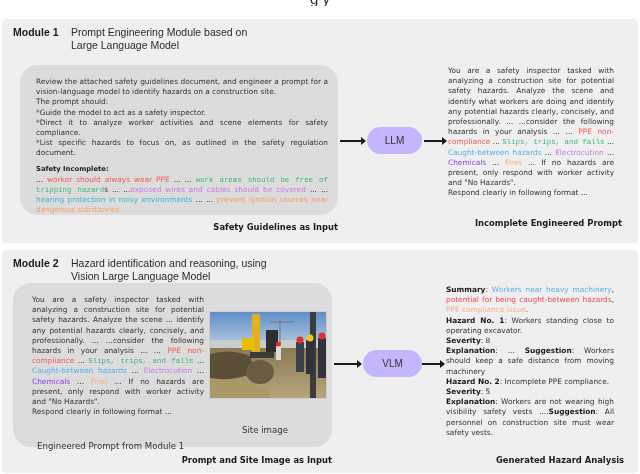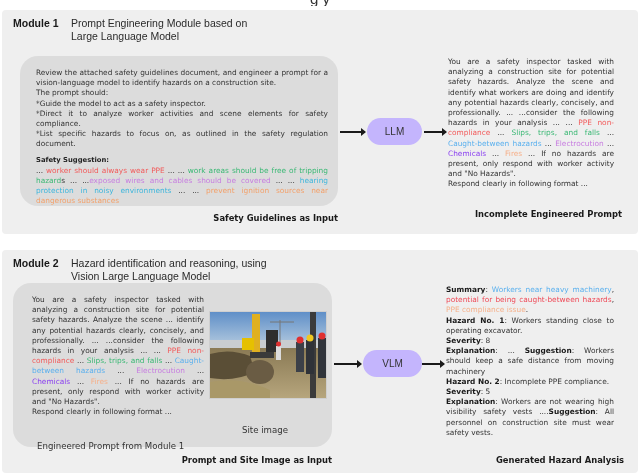--- a/index.html
+++ b/index.html
@@ -3,39 +3,39 @@
   <meta charset="utf-8">
   <style>
     * { box-sizing: border-box; margin: 0; padding: 0; }
     html, body { width: 640px; height: 474px; background: #ffffff; overflow: hidden; }
     body { position: relative; font-family: "DejaVu Sans", sans-serif; color: #2b2b2b; }
 
     .top-cut { position: absolute; left: 0; top: -10px; width: 640px; height: 16px; text-align: center;
                font-family: "Liberation Sans", sans-serif; font-size: 15px; color: #333; overflow: hidden; }
 
     .panel { position: absolute; left: 2px; width: 636px; background: #efefef; border-radius: 4px; }
-    #panel1 { top: 10px; height: 224px; padding-left: 17px; }
+    #panel1 { top: 19px; height: 224px; padding-left: 17px; }
     #panel2 { top: 250px; height: 223px; }
 
     .module-label { position: absolute; left: 11px; top: 7px; font-family: "Liberation Sans", sans-serif;
                     font-weight: bold; font-size: 10.5px; color: #1a1a1a; }
     .module-title { position: absolute; left: 69px; top: 7px; font-family: "Liberation Sans", sans-serif;
                     font-size: 10.5px; line-height: 13px; color: #2a2a2a; }
     .module-title .sub { display: block; }
 
     .inner { position: absolute; background: #dcdcdc; border-radius: 18px; }
     #inner1 { left: 18px; top: 46px; width: 318px; height: 150px; }
     #inner2 { left: 11px; top: 33px; width: 319px; height: 164px; }
 
     .txt { font-size: 7.4px; line-height: 10.2px; color: #333; text-align: justify; }
     #inner1 .txt { position: absolute; left: 16px; top: 12px; width: 292px; }
     .sg-title { font-weight: bold; font-size: 6.8px; margin-top: 5px; margin-bottom: 1px; color: #222; }
 
     .c-red { color: #f25b5b; }
-    .c-green { color: #3ab874; }
+    .c-green { color: #3ab874; font-family: Liberation Mono, monospace; }
     .c-purple { color: #c77de0; }
     .c-cyan { color: #3db6dc; }
     .c-orange { color: #f3a06a; }
     .c-blue { color: #5ab0ee; }
     .c-violet { color: #8a3ff0; }
     .c-peach { color: #f6b08a; }
     .c-rose { color: #ef4a58; }
 
     .caption { position: absolute; font-family: "DejaVu Sans", sans-serif; font-weight: bold; font-size: 8.4px; color: #1a1a1a; text-align: right; }
 
@@ -68,21 +68,21 @@
     <span class="sub">Large Language Model</span>
   </div>
 
   <div class="inner" id="inner1">
     <div class="txt">
       <div>Review the attached safety guidelines document, and engineer a prompt for a vision-language model to identify hazards on a construction site.</div>
       <div class="left">The prompt should:</div>
       <div>*Guide the model to act as a safety inspector.</div>
       <div>*Direct it to analyze worker activities and scene elements for safety compliance.</div>
       <div>*List specific hazards to focus on, as outlined in the safety regulation document.</div>
-      <div class="sg-title">Safety Suggestion:</div>
+      <div class="sg-title">Safety Incomplete:</div>
       <div>
         <span>... </span><span class="c-red">worker should always wear PPE</span><span> ... ... </span><span class="c-green">work areas should be free of tripping hazard</span><span>s</span><span> ... ...</span><span class="c-purple">exposed wires and cables should be covered</span><span> ... ... </span><span class="c-cyan">hearing protection in noisy environments</span><span> ... ... </span><span class="c-orange">prevent ignition sources near dangerous substances</span>
       </div>
     </div>
   </div>
 
   <div class="arrow" style="left:338px; top:121px; width:25px;"></div>
   <div class="pill" id="llm-pill">LLM</div>
   <div class="arrow" style="left:422px; top:121px; width:22px;"></div>
 

